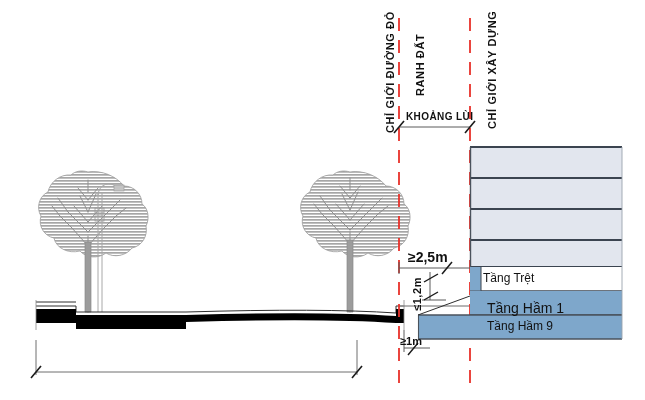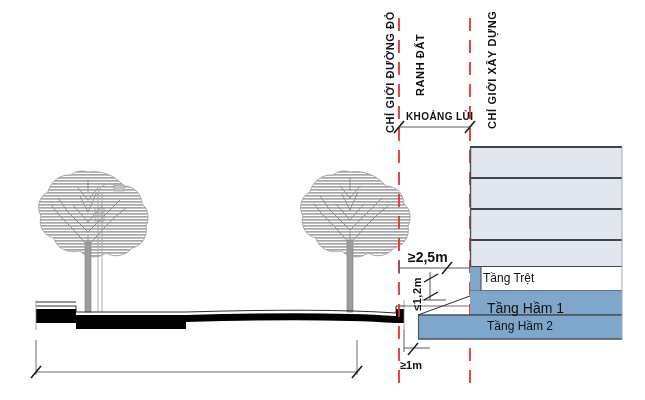--- a/index.html
+++ b/index.html
@@ -227,21 +227,21 @@
 
   <div class="vert-lbl" style="left:486px; top:129px; font-size:11px;">CHỈ GIỚI XÂY DỰNG</div>
 
   <div class="lbl bold" style="left:406px; top:111px; font-size:10px; letter-spacing:0.4px;">KHOẢNG LÙI</div>
 
 
   <div class="lbl bold" style="left:408px; top:249px; font-size:14px;">≥2,5m</div>
 
   <div class="vert-lbl bold" style="left:411px; top:311px; font-size:11px;">≤1,2m</div>
 
-  <div class="lbl bold" style="left:400px; top:335px; font-size:11px;margin-top:24px;">≥1m</div>
+  <div class="lbl bold" style="left:400px; top:335px; font-size:11px;">≥1m</div>
 
   <div class="lbl" style="left:483px; top:271px; font-size:12px;">Tầng Trệt</div>
 
   <div class="lbl" style="left:487px; top:300px; font-size:14px;">Tầng Hầm 1</div>
 
-  <div class="lbl" style="left:487px; top:319px; font-size:12px;">Tầng Hầm 2</div>
+  <div class="lbl" style="left:487px; top:319px; font-size:12px;">Tầng Hầm 9</div>
 
 </div>
 
 </body></html>

